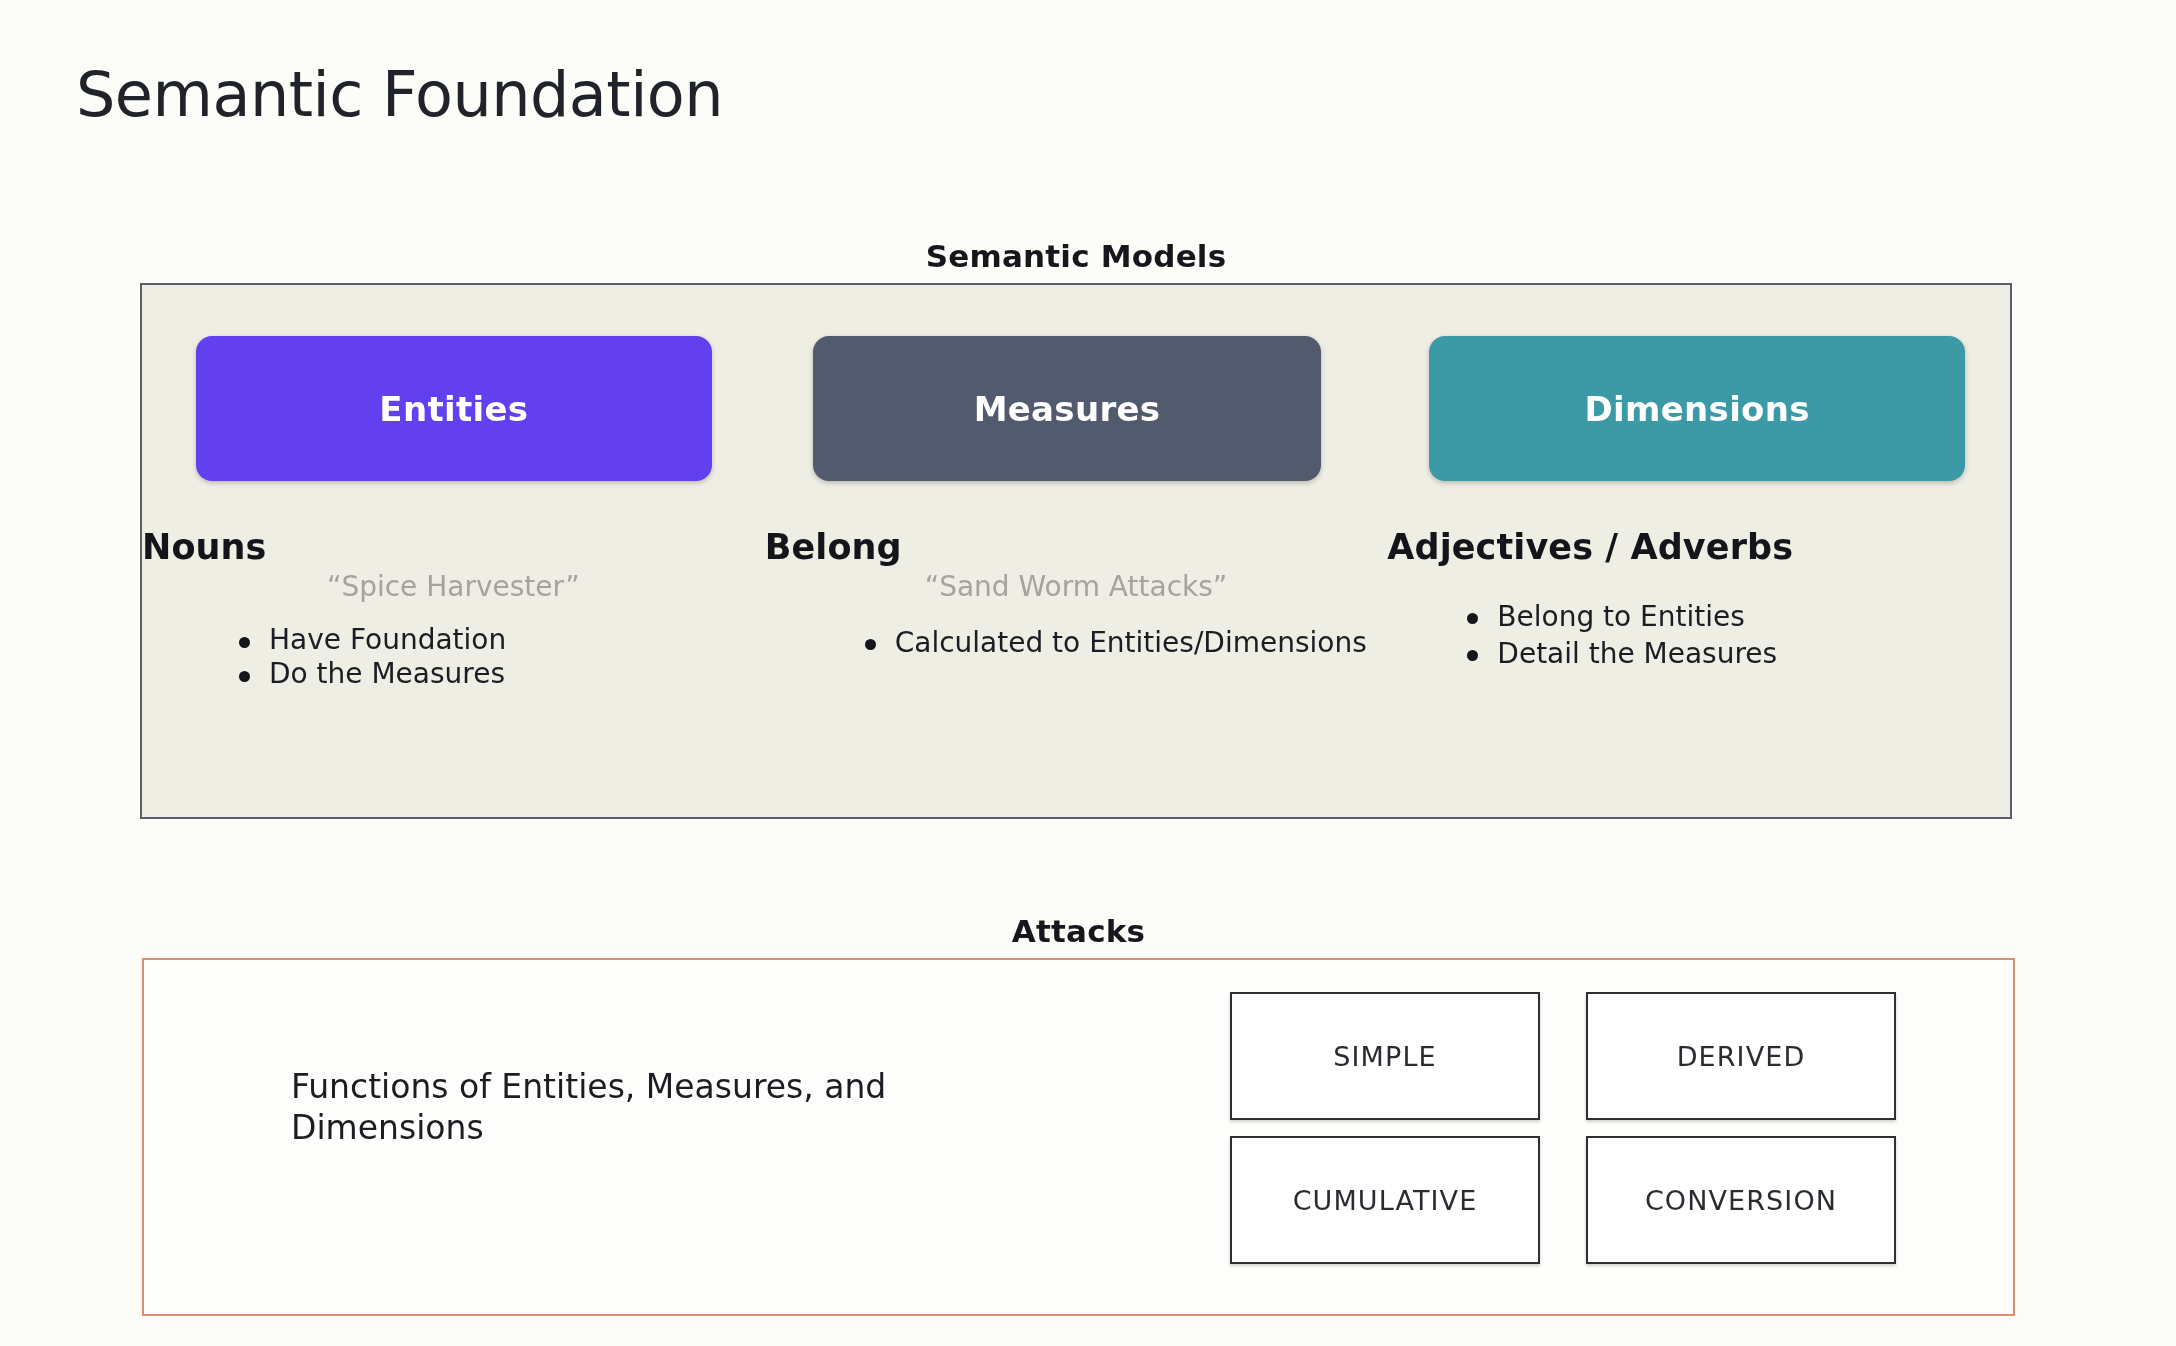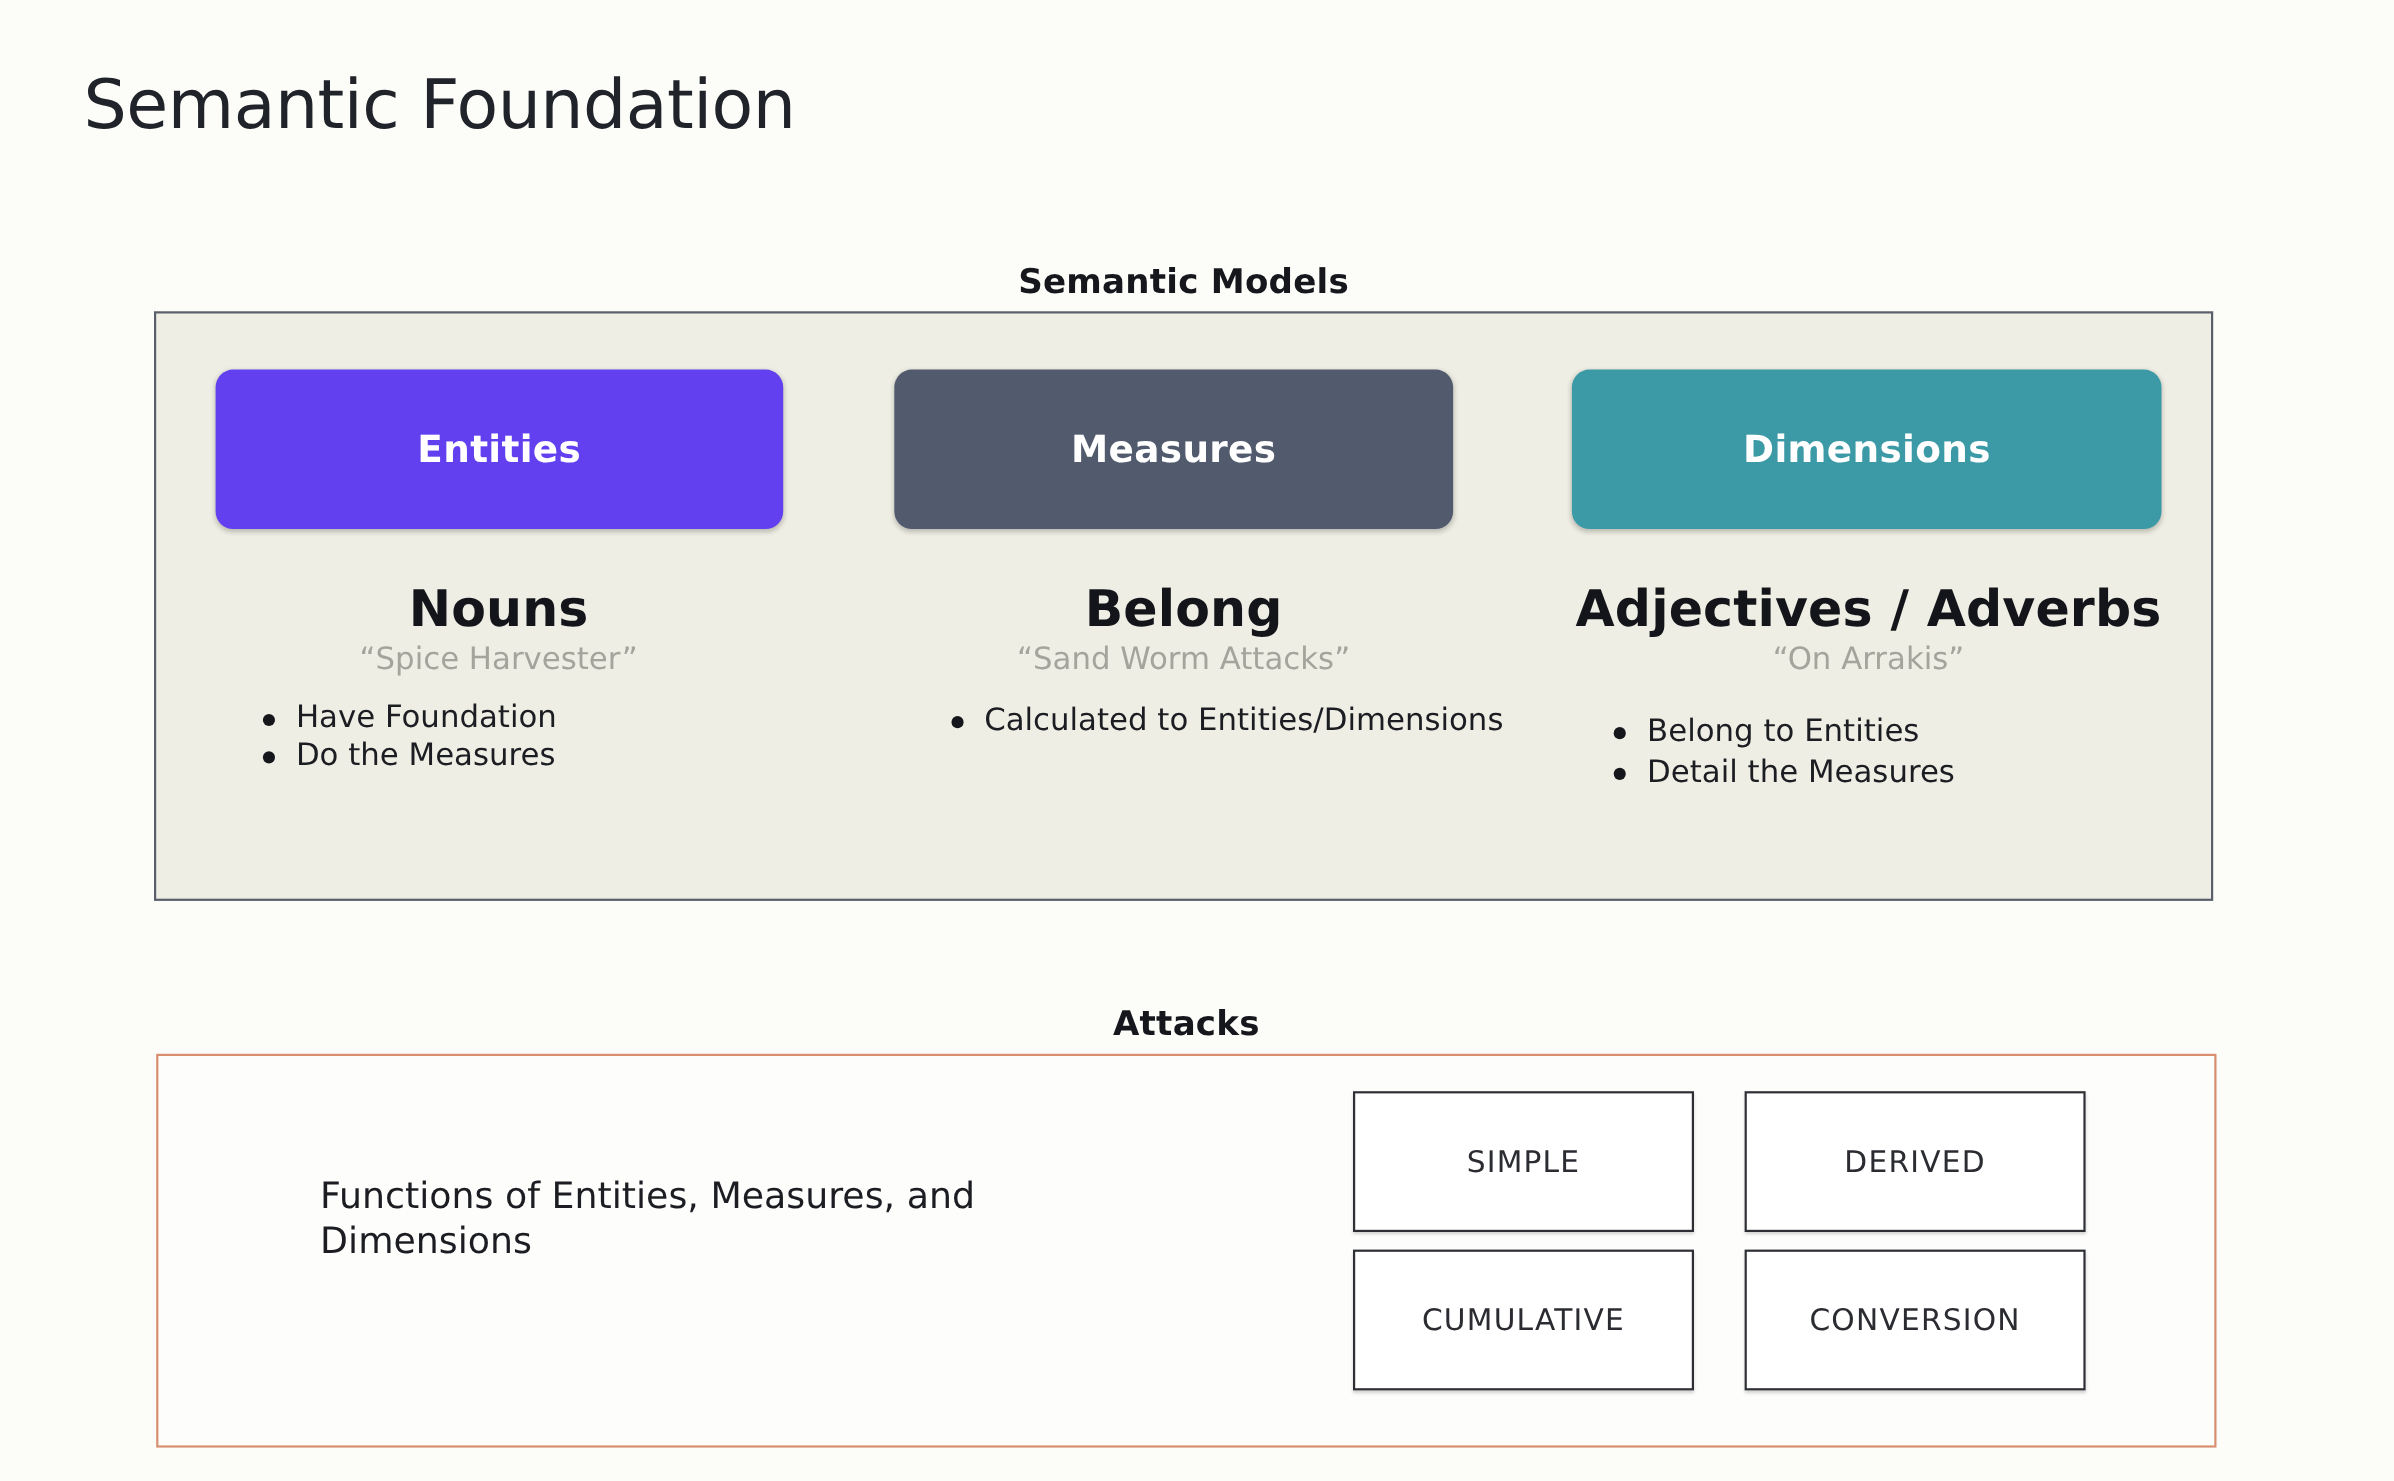--- a/index.html
+++ b/index.html
@@ -88,22 +88,22 @@
     font-weight: 700;
     letter-spacing: 0.3px;
     box-shadow: 0 2px 5px rgba(0,0,0,0.22);
   }
   .col-entities   .pill { margin: 0 53px 0 54px; background: #6240f0; }
   .col-measures   .pill { margin: 0 66px 0 48px; background: #525b6e; }
   .col-dimensions .pill { margin: 0 45px 0 42px; background: #3b9aa6; }
 
   .pos-title {
     margin-top: 47px;
-    text-align: center;
-    font-size: 46px;
+    text-align: left;
+    font-size: 35px;
     font-weight: 700;
     color: #13151a;
     letter-spacing: 0.1px;
     line-height: 1.1;
   }
   .pos-example {
     margin-top: 4px;
     text-align: center;
     font-size: 28px;
     font-weight: 400;
@@ -217,21 +217,20 @@
         <ul class="bullet-list">
           <li>Calculated to Entities/Dimensions</li>
         </ul>
       </div>
 
       <div class="semantic-column col-dimensions">
         <div class="pill">
           <span>Dimensions</span>
         </div>
         <div class="pos-title">Adjectives / Adverbs</div>
-        <div class="pos-example">“On Arrakis”</div>
         <ul class="bullet-list">
           <li>Belong to Entities</li>
           <li>Detail the Measures</li>
         </ul>
       </div>
 
     </div>
   </div>
 
   <div class="section-heading" id="metrics-heading">Attacks</div>

